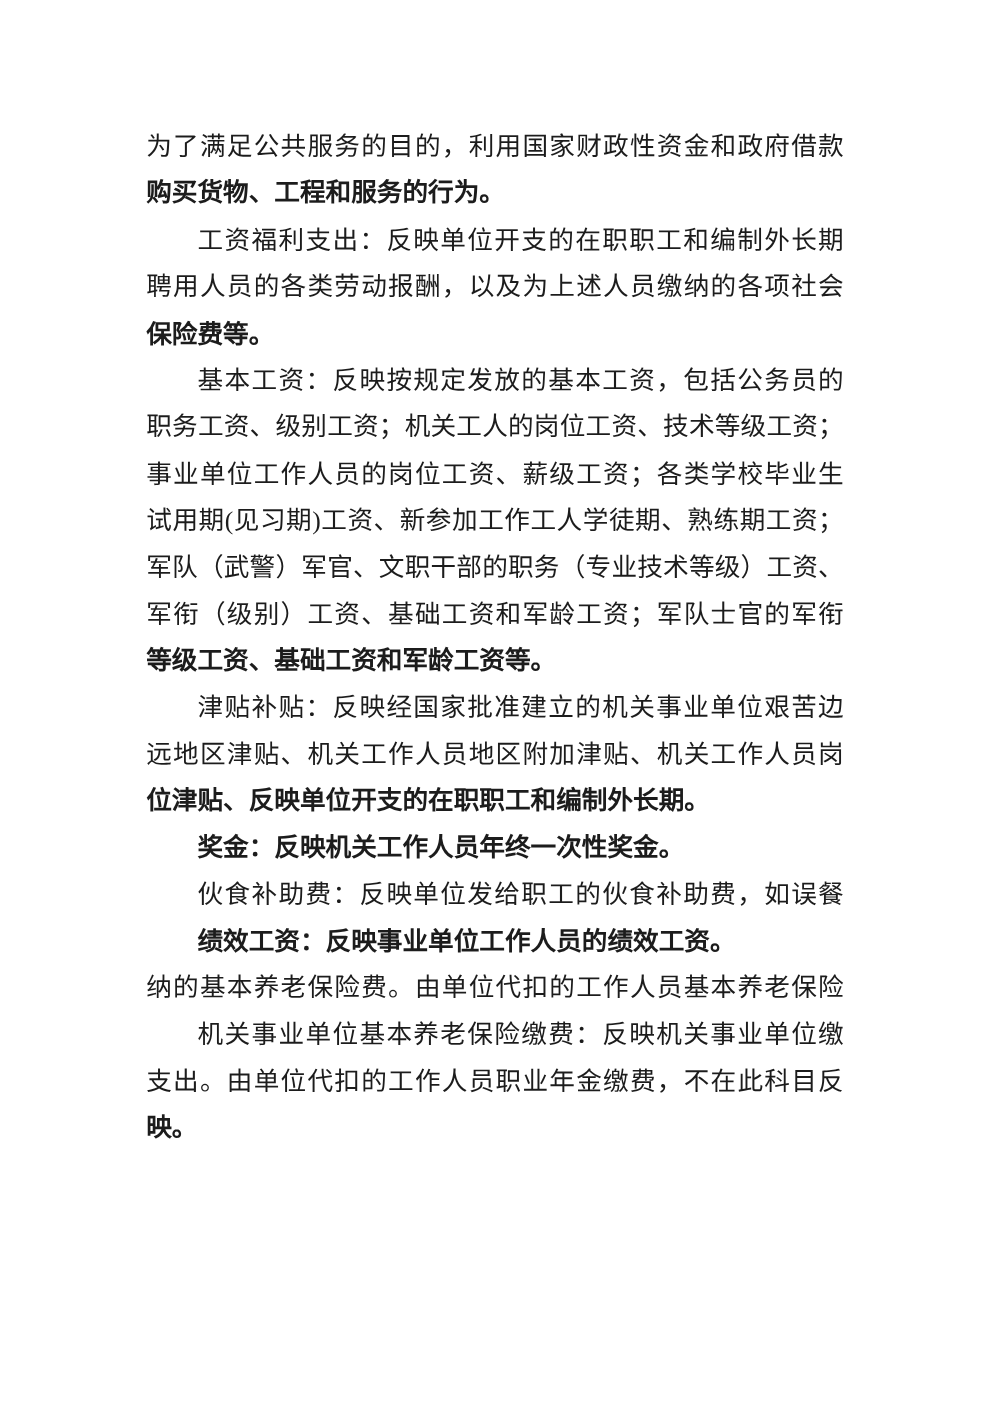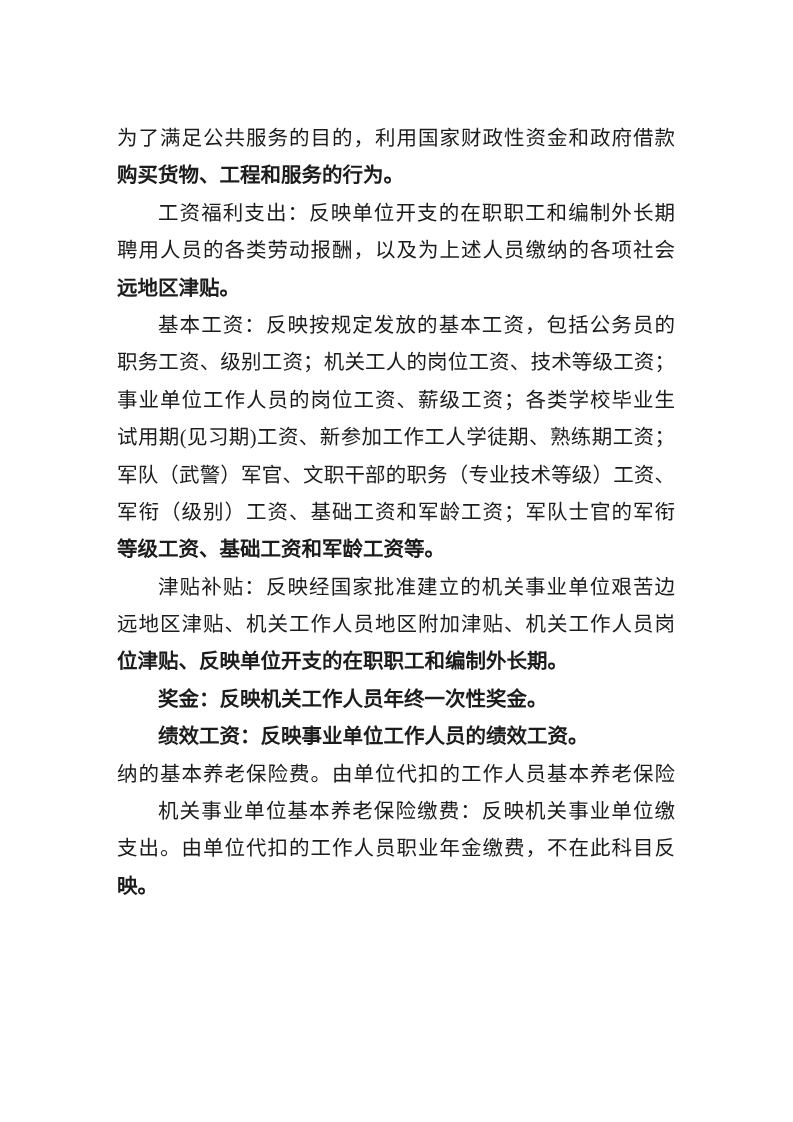--- a/index.html
+++ b/index.html
@@ -17,21 +17,20 @@
   .text-block {
     position: absolute;
     left: 117px;
     top: 100px;
     width: 558px;
     font-family: "Liberation Serif", "DejaVu Serif", serif;
     font-size: 20.5px;
     line-height: 37.4px;
     color: #1c1c1c;
     font-weight: 400;
-    margin-top: 20px;
   }
   .line {
     height: 37.4px;
     overflow: hidden;
     white-space: normal;
     text-align: justify;
     text-align-last: justify;
     letter-spacing: 0;
   }
   .line.para-end {
@@ -44,31 +43,32 @@
 </style>
 </head>
 <body>
 
 <div class="page" style="background: rgb(255, 255, 255);">
   <div class="text-block" style="color: rgb(28, 28, 28);">
       <div class="line">为了满足公共服务的目的，利用国家财政性资金和政府借款</div>
       <div class="line para-end">购买货物、工程和服务的行为。</div>
       <div class="line para-start">工资福利支出：反映单位开支的在职职工和编制外长期</div>
       <div class="line">聘用人员的各类劳动报酬，以及为上述人员缴纳的各项社会</div>
-      <div class="line para-end">远地区津贴。</div>
+      <div class="line para-end">保险费等。</div>
       <div class="line para-start">基本工资：反映按规定发放的基本工资，包括公务员的</div>
       <div class="line">职务工资、级别工资；机关工人的岗位工资、技术等级工资；</div>
       <div class="line">事业单位工作人员的岗位工资、薪级工资；各类学校毕业生</div>
       <div class="line">试用期(见习期)工资、新参加工作工人学徒期、熟练期工资；</div>
       <div class="line">军队（武警）军官、文职干部的职务（专业技术等级）工资、</div>
       <div class="line">军衔（级别）工资、基础工资和军龄工资；军队士官的军衔</div>
       <div class="line para-end">等级工资、基础工资和军龄工资等。</div>
       <div class="line para-start">津贴补贴：反映经国家批准建立的机关事业单位艰苦边</div>
       <div class="line">远地区津贴、机关工作人员地区附加津贴、机关工作人员岗</div>
       <div class="line para-end">位津贴、反映单位开支的在职职工和编制外长期。</div>
       <div class="line para-start para-end">奖金：反映机关工作人员年终一次性奖金。</div>
+      <div class="line para-start">伙食补助费：反映单位发给职工的伙食补助费，如误餐</div>
       <div class="line para-start para-end">绩效工资：反映事业单位工作人员的绩效工资。</div>
       <div class="line">纳的基本养老保险费。由单位代扣的工作人员基本养老保险</div>
       <div class="line para-start">机关事业单位基本养老保险缴费：反映机关事业单位缴</div>
       <div class="line">支出。由单位代扣的工作人员职业年金缴费，不在此科目反</div>
       <div class="line para-end">映。</div>
     </div>
 </div>
 
 </body></html>

